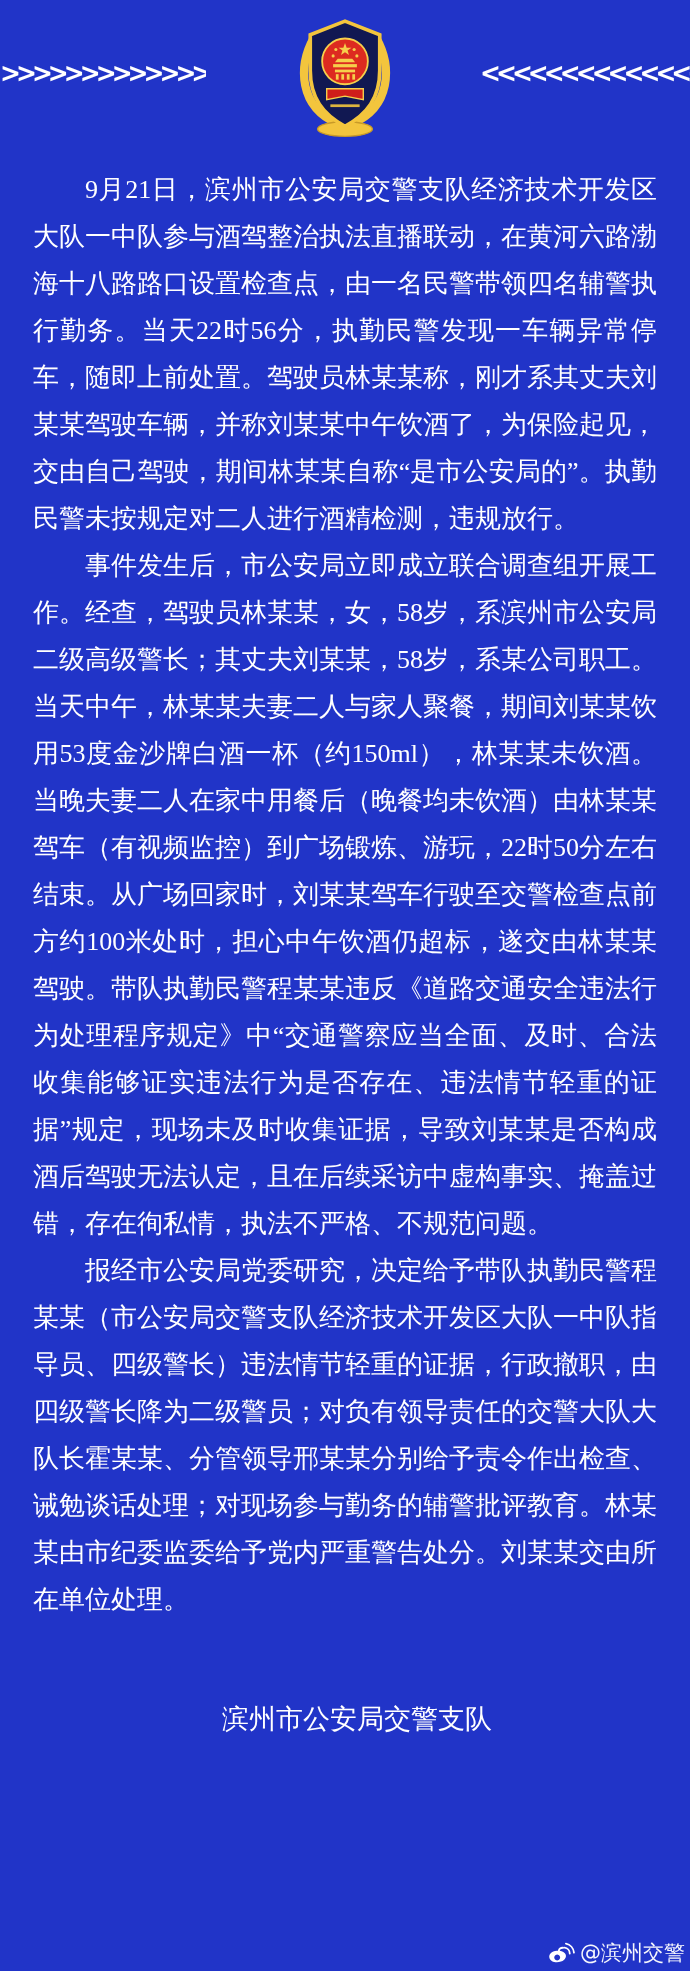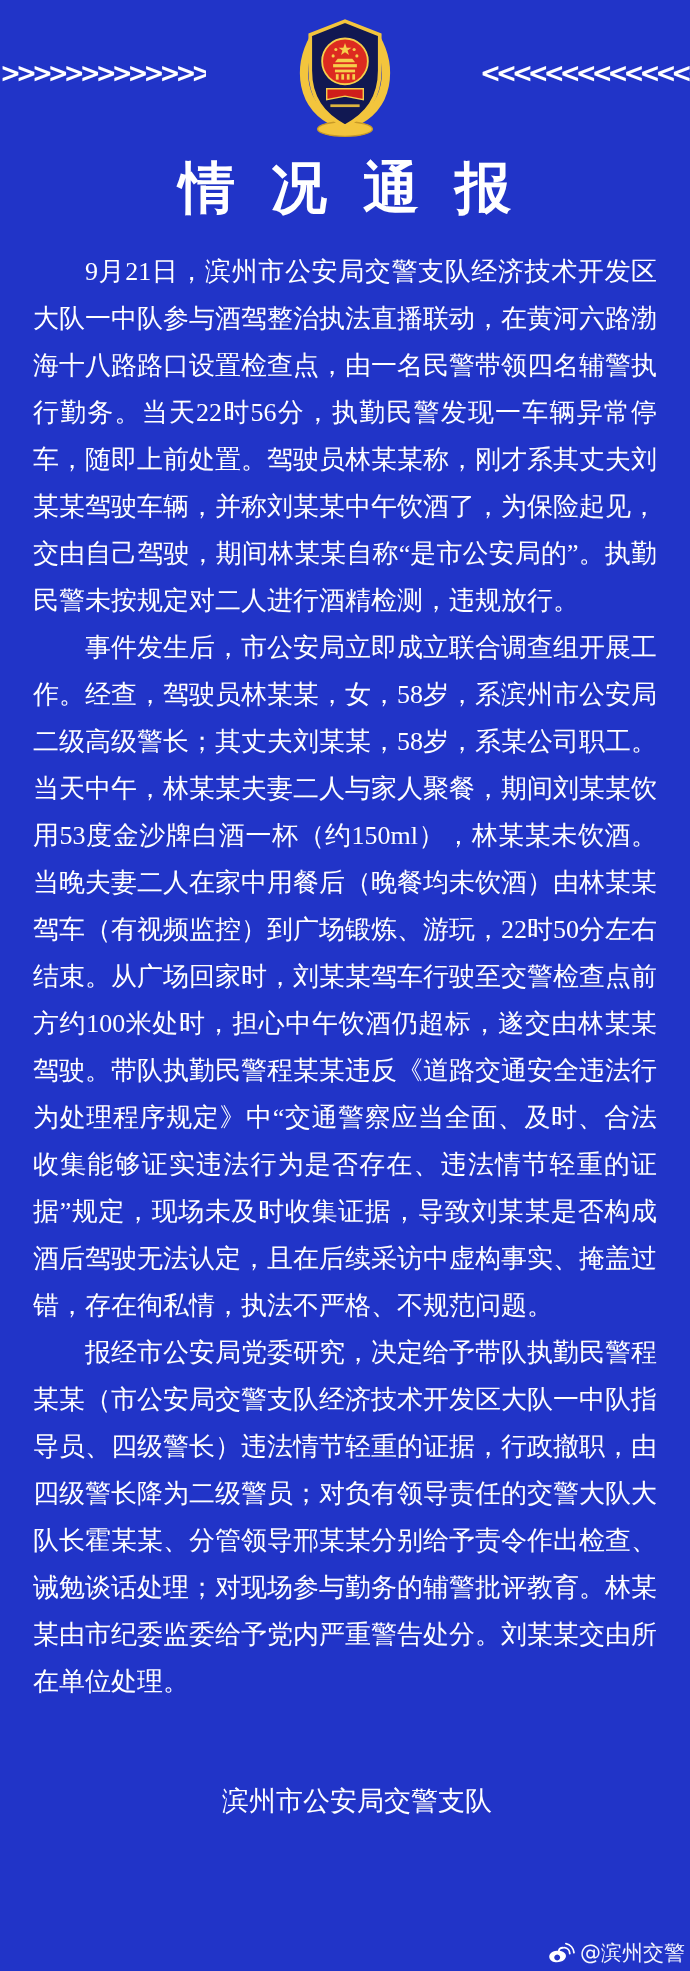--- a/index.html
+++ b/index.html
@@ -89,21 +89,20 @@
     <rect x="49" y="63" width="22" height="3" fill="#f6d04b"></rect>
     <rect x="50" y="68" width="3" height="6" fill="#f6d04b"></rect>
     <rect x="56" y="68" width="3" height="6" fill="#f6d04b"></rect>
     <rect x="62" y="68" width="3" height="6" fill="#f6d04b"></rect>
     <rect x="68" y="68" width="3" height="6" fill="#f6d04b"></rect>
 
     <path d="M40,84 L80,84 L80,96 L60,92 L40,96 Z" fill="#cf1e1a" stroke="#f6d04b" stroke-width="1.5"></path>
     <rect x="44" y="101" width="32" height="3" fill="#f3c53d" opacity="0.9"></rect>
   </svg>
 
-  <h1 class="title">情况通报</h1>
 
   <div class="body-text">
     <p>9月21日，滨州市公安局交警支队经济技术开发区大队一中队参与酒驾整治执法直播联动，在黄河六路渤海十八路路口设置检查点，由一名民警带领四名辅警执行勤务。当天22时56分，执勤民警发现一车辆异常停车，随即上前处置。驾驶员林某某称，刚才系其丈夫刘某某驾驶车辆，并称刘某某中午饮酒了，为保险起见，交由自己驾驶，期间林某某自称“是市公安局的”。执勤民警未按规定对二人进行酒精检测，违规放行。</p>
     <p>事件发生后，市公安局立即成立联合调查组开展工作。经查，驾驶员林某某，女，58岁，系滨州市公安局二级高级警长；其丈夫刘某某，58岁，系某公司职工。当天中午，林某某夫妻二人与家人聚餐，期间刘某某饮用53度金沙牌白酒一杯（约150ml），林某某未饮酒。当晚夫妻二人在家中用餐后（晚餐均未饮酒）由林某某驾车（有视频监控）到广场锻炼、游玩，22时50分左右结束。从广场回家时，刘某某驾车行驶至交警检查点前方约100米处时，担心中午饮酒仍超标，遂交由林某某驾驶。带队执勤民警程某某违反《道路交通安全违法行为处理程序规定》中“交通警察应当全面、及时、合法收集能够证实违法行为是否存在、违法情节轻重的证据”规定，现场未及时收集证据，导致刘某某是否构成酒后驾驶无法认定，且在后续采访中虚构事实、掩盖过错，存在徇私情，执法不严格、不规范问题。</p>
     <p>报经市公安局党委研究，决定给予带队执勤民警程某某（市公安局交警支队经济技术开发区大队一中队指导员、四级警长）违法情节轻重的证据，行政撤职，由四级警长降为二级警员；对负有领导责任的交警大队大队长霍某某、分管领导邢某某分别给予责令作出检查、诫勉谈话处理；对现场参与勤务的辅警批评教育。林某某由市纪委监委给予党内严重警告处分。刘某某交由所在单位处理。</p>
   </div>
 
   <div class="footer">
     <div>滨州市公安局交警支队</div>
   </div>

